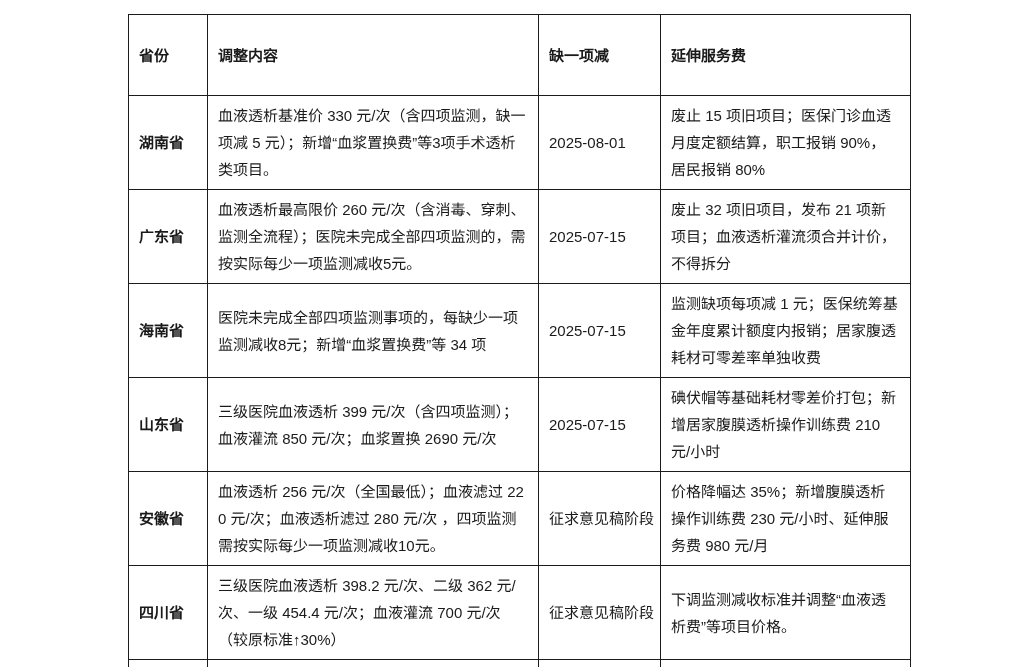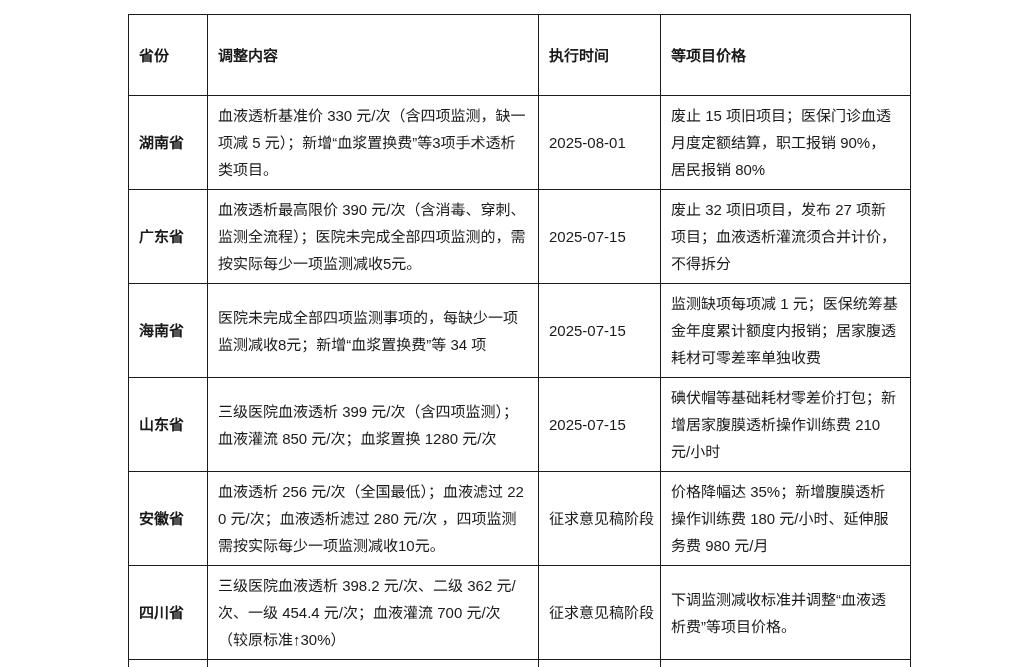--- a/index.html
+++ b/index.html
@@ -66,54 +66,54 @@
     <colgroup>
       <col class="c-province">
       <col class="c-content">
       <col class="c-time">
       <col class="c-notes">
     </colgroup>
     <thead>
       <tr>
         <th>省份</th>
         <th>调整内容</th>
-        <th>执行时间</th>
-        <th>等项目价格</th>
+        <th>缺一项减</th>
+        <th>延伸服务费</th>
       </tr>
     </thead>
     <tbody>
       <tr class="r1">
         <td class="province">湖南省</td>
         <td class="content">血液透析基准价 330 元/次（含四项监测，缺一项减 5 元）；新增“血浆置换费”等3项手术透析类项目。</td>
         <td class="time">2025-08-01</td>
         <td class="notes">废止 15 项旧项目；医保门诊血透月度定额结算，职工报销 90%，居民报销 80%</td>
       </tr>
       <tr class="r2">
         <td class="province">广东省</td>
-        <td class="content">血液透析最高限价 390 元/次（含消毒、穿刺、监测全流程）；医院未完成全部四项监测的，需按实际每少一项监测减收5元。</td>
+        <td class="content">血液透析最高限价 260 元/次（含消毒、穿刺、监测全流程）；医院未完成全部四项监测的，需按实际每少一项监测减收5元。</td>
         <td class="time">2025-07-15</td>
-        <td class="notes">废止 32 项旧项目，发布 27 项新项目；血液透析灌流须合并计价，不得拆分</td>
+        <td class="notes">废止 32 项旧项目，发布 21 项新项目；血液透析灌流须合并计价，不得拆分</td>
       </tr>
       <tr class="r3">
         <td class="province">海南省</td>
         <td class="content">医院未完成全部四项监测事项的，每缺少一项监测减收8元；新增“血浆置换费”等 34 项</td>
         <td class="time">2025-07-15</td>
         <td class="notes">监测缺项每项减 1 元；医保统筹基金年度累计额度内报销；居家腹透耗材可零差率单独收费</td>
       </tr>
       <tr class="r4">
         <td class="province">山东省</td>
-        <td class="content">三级医院血液透析 399 元/次（含四项监测）；血液灌流 850 元/次；血浆置换 1280 元/次</td>
+        <td class="content">三级医院血液透析 399 元/次（含四项监测）；血液灌流 850 元/次；血浆置换 2690 元/次</td>
         <td class="time">2025-07-15</td>
         <td class="notes">碘伏帽等基础耗材零差价打包；新增居家腹膜透析操作训练费 210 元/小时</td>
       </tr>
       <tr class="r5">
         <td class="province">安徽省</td>
         <td class="content">血液透析 256 元/次（全国最低）；血液滤过 220 元/次；血液透析滤过 280 元/次 ，四项监测需按实际每少一项监测减收10元。</td>
         <td class="time">征求意见稿阶段</td>
-        <td class="notes">价格降幅达 35%；新增腹膜透析操作训练费 180 元/小时、延伸服务费 980 元/月</td>
+        <td class="notes">价格降幅达 35%；新增腹膜透析操作训练费 230 元/小时、延伸服务费 980 元/月</td>
       </tr>
       <tr class="r6">
         <td class="province">四川省</td>
         <td class="content">三级医院血液透析 398.2 元/次、二级 362 元/次、一级 454.4 元/次；血液灌流 700 元/次（较原标准↑30%）</td>
         <td class="time">征求意见稿阶段</td>
         <td class="notes">下调监测减收标准并调整“血液透析费”等项目价格。</td>
       </tr>
       <tr class="r7">
         <td class="province">重庆市</td>
         <td class="content">与湖南同步：三级医院血液透析 398.2 元/次；医院未完成全部四项监测的，需按实际每少一项监测减收8元（减收按比例浮动）。</td>

